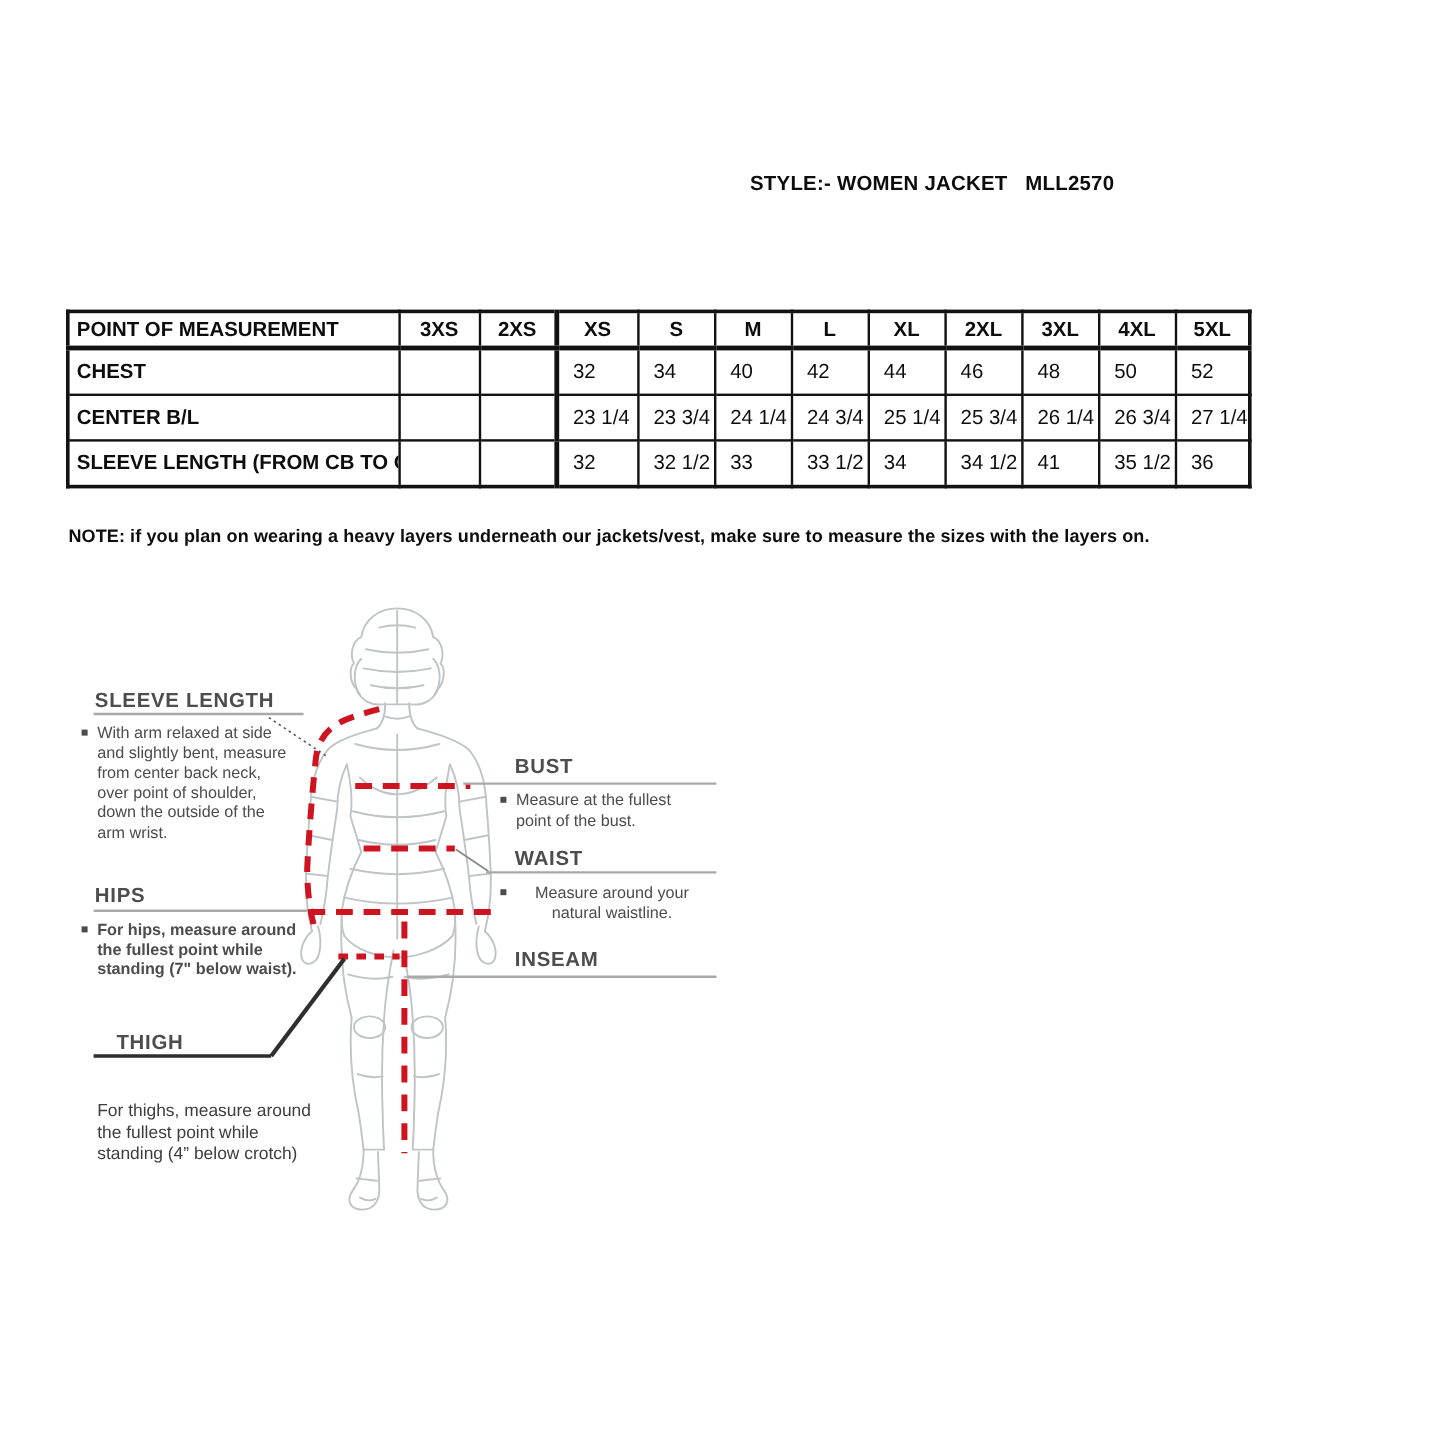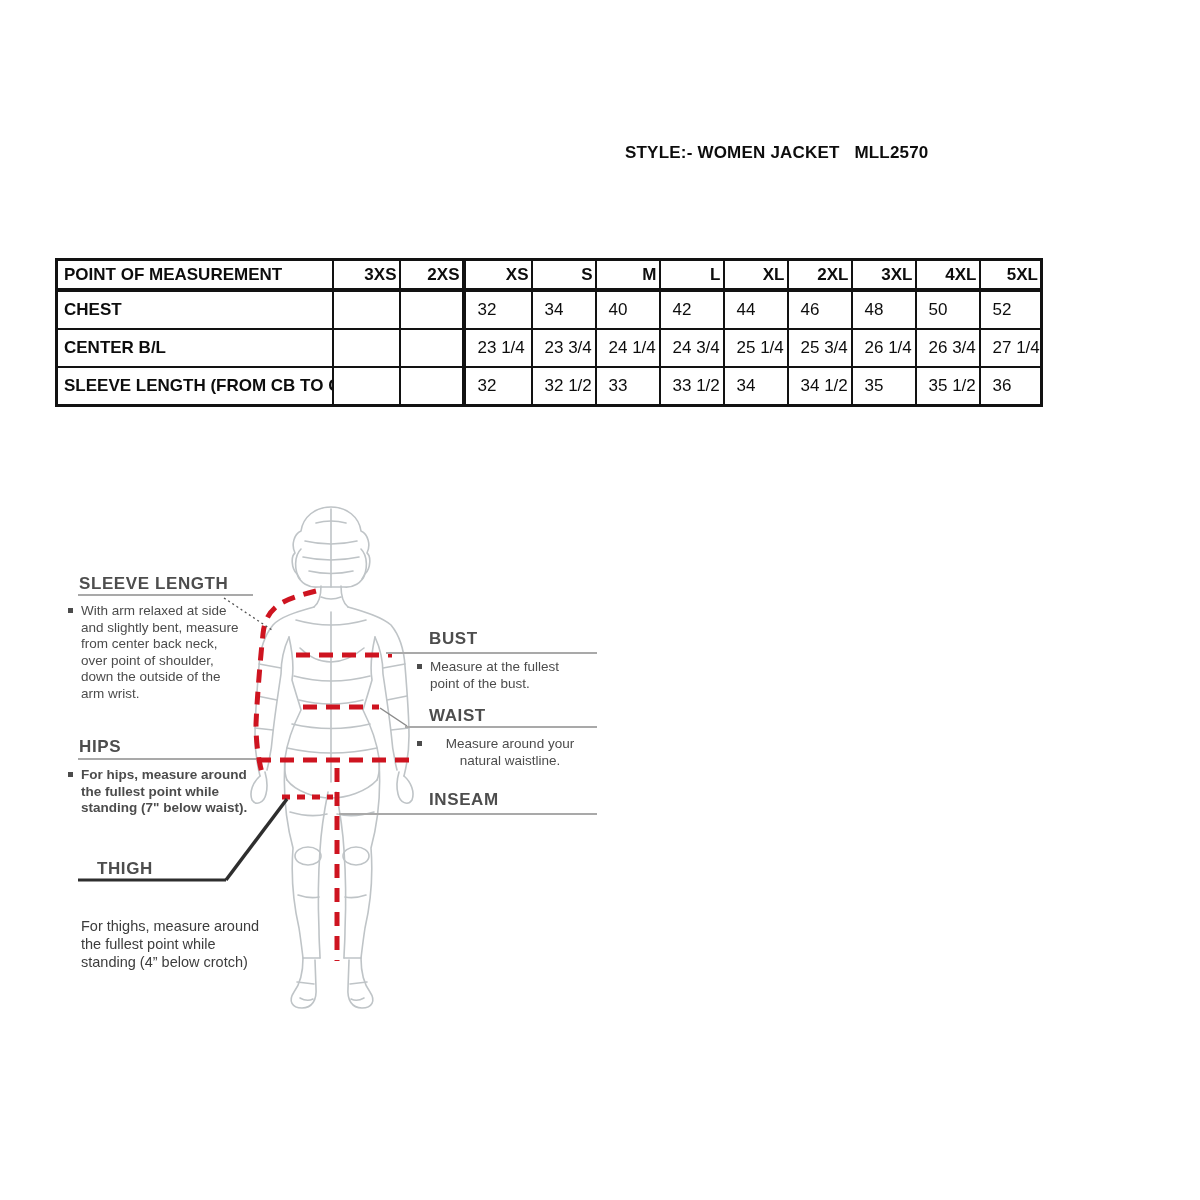--- a/index.html
+++ b/index.html
@@ -25,21 +25,21 @@
   table.size-table{
     border-collapse:collapse;table-layout:fixed;width:985px;background:#fff;
     border:3px solid #121212;
   }
   table.size-table th,table.size-table td{
     border:2px solid #121212;
     font-size:17px;padding:0 4px 0 12px;text-align:left;vertical-align:middle;
     overflow:hidden;white-space:nowrap;color:#0d0d0d;
   }
   table.size-table thead th{
-    height:27px;font-weight:bold;text-align:right;padding:0 2px;
+    height:27px;font-weight:bold;text-align:center;padding:0 2px;
     border-bottom:4px solid #121212;
   }
   table.size-table thead th.poml{text-align:left;padding-left:6px;}
   table.size-table tbody td{height:36px;}
   table.size-table tbody td.rowlabel{font-weight:bold;padding-left:6px;}
   table.size-table .thick-left{border-left:4px solid #121212;}
   
   .note-line{
     position:absolute;left:57px;top:439px;width:1000px;
     font-size:15px;font-weight:bold;color:#0d0d0d;letter-spacing:0.1px;
@@ -138,28 +138,29 @@
         <tr>
           <td class="rowlabel">SLEEVE LENGTH (FROM CB TO CUFF)</td>
           <td></td>
           <td></td>
           <td class="thick-left">32</td>
           <td>32 1/2</td>
           <td>33</td>
           <td>33 1/2</td>
           <td>34</td>
           <td>34 1/2</td>
-          <td>35</td>
+          <td>41</td>
           <td>35 1/2</td>
           <td>36</td>
         </tr>
       </tbody>
     </table>
   </div>
 
+  <div class="note-line">NOTE: if you plan on wearing a heavy layers underneath our jackets/vest, make sure to measure the sizes with the layers on.</div>
 
   <svg class="overlay" viewBox="0 0 1200 1200" aria-hidden="true">
 
     <g class="wire">
 
       <path d="M331,507 C315,507 303,517 301,531 C294,534 291,545 295,553 C291,556 291,568 297,574 C300,583 309,588 318,587 L344,587 C353,588 362,583 365,574 C371,568 371,556 367,553 C371,545 368,534 361,531 C359,517 347,507 331,507 Z"></path>
       <path d="M331,509 L331,587"></path>
       <path d="M316,523 Q331,519 346,523"></path>
       <path d="M305,541 Q331,547 357,541"></path>
       <path d="M303,557 Q331,563 359,557"></path>

